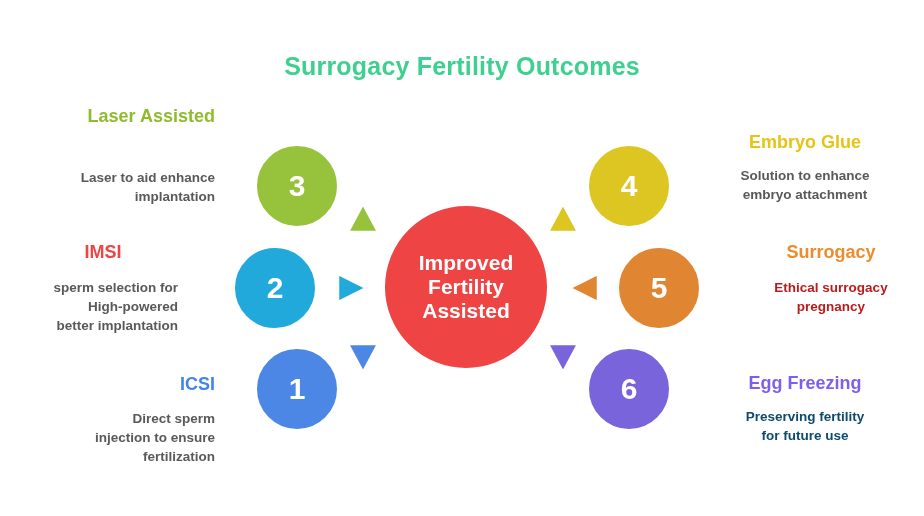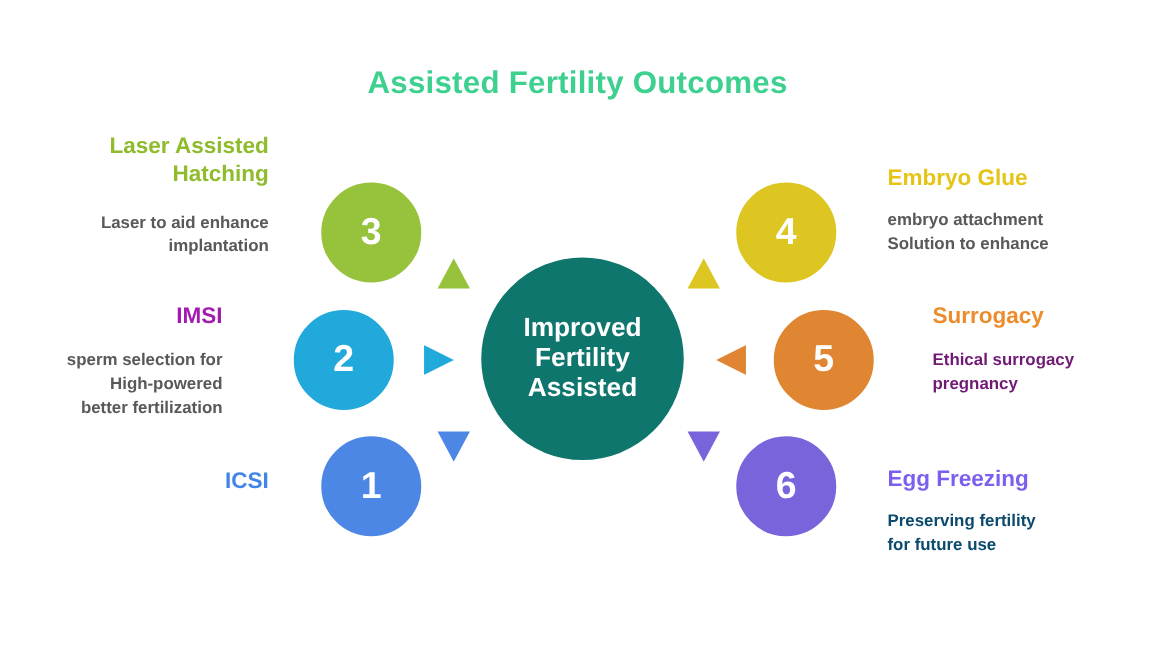--- a/index.html
+++ b/index.html
@@ -16,89 +16,93 @@
     border-radius:50%;border:3px solid #ffffff;box-sizing:border-box;
     display:flex;align-items:center;justify-content:center;
   }
   .node{width:86px;height:86px;}
   .node .num{color:#fff;font-size:30px;font-weight:bold;}
   .hub{width:168px;height:168px;flex-direction:column;}
   .hub div{color:#fff;font-size:21px;font-weight:bold;line-height:24px;text-align:center;}
   .h-label{font-size:18px;font-weight:bold;line-height:23px;}
   .desc{font-size:13.5px;font-weight:bold;line-height:19px;}
   .t-right{text-align:right;}
-  .t-left{text-align:left;}
+  .t-left{text-align:center;}
   .arrow{display:block;}
 </style>
 </head>
 <body>
 
 <div id="canvas">
 
-  <div class="abs page-title" style="color: rgb(62, 208, 143);">Assisted Fertility Outcomes</div>
+  <div class="abs page-title" style="color: rgb(62, 208, 143);">Surrogacy Fertility Outcomes</div>
 
-  <div class="abs circle hub" style="left: 382px; top: 203px; background-color: #0f766e;">
+  <div class="abs circle hub" style="left: 382px; top: 203px; background-color: #ef4444;">
     <div>Improved</div>
     <div>Fertility</div>
     <div>Assisted</div>
   </div>
 
   <div class="abs h-label t-right" style="left: 40px; top: 105px; width: 175px; color: rgb(143, 188, 45);">
     <div>Laser Assisted</div>
-    <div>Hatching</div>
   </div>
   <div class="abs desc t-right" style="left: 40px; top: 168px; width: 175px; color: rgb(88, 89, 91);">
     <div>Laser to aid enhance</div>
     <div>implantation</div>
   </div>
   <div class="abs circle node" style="left: 254px; top: 143px; background-color: rgb(151, 194, 60);">
     <span class="num">3</span>
   </div>
   <svg class="abs arrow" style="left:345px;top:201px;" width="36" height="34">
     <polygon points="18,3 3,31 33,31" stroke="#ffffff" stroke-width="2.5" fill="#97C23C"></polygon>
   </svg>
 
-  <div class="abs h-label t-right" style="left: 28px; top: 241px; width: 150px; color: #a21caf;">IMSI</div>
+  <div class="abs h-label t-right" style="left: 28px; top: 241px; width: 150px; color: #ef4444; text-align: center;">IMSI</div>
   <div class="abs desc t-right" style="left: 28px; top: 278px; width: 150px; color: rgb(88, 89, 91);">
     <div>sperm selection for</div>
     <div>High-powered</div>
-    <div>better fertilization</div>
+    <div>better implantation</div>
   </div>
   <div class="abs circle node" style="left: 232px; top: 245px; background-color: rgb(34, 169, 219);">
     <span class="num">2</span>
   </div>
   <svg class="abs arrow" style="left:335px;top:271px;" width="34" height="34">
     <polygon points="3,3 3,31 31,17" stroke="#ffffff" stroke-width="2.5" fill="#22A9DB"></polygon>
   </svg>
 
   <div class="abs h-label t-right" style="left: 40px; top: 373px; width: 175px; color: rgb(66, 133, 232);">ICSI</div>
+  <div class="abs desc t-right" style="left: 40px; top: 409px; width: 175px; color: rgb(88, 89, 91);">
+    <div>Direct sperm</div>
+    <div>injection to ensure</div>
+    <div>fertilization</div>
+  </div>
   <div class="abs circle node" style="left: 254px; top: 346px; background-color: rgb(77, 135, 230);">
     <span class="num">1</span>
   </div>
   <svg class="abs arrow" style="left:345px;top:341px;" width="36" height="34">
     <polygon points="3,3 33,3 18,31" stroke="#ffffff" stroke-width="2.5" fill="#4D87E6"></polygon>
   </svg>
 
   <div class="abs circle node" style="left: 586px; top: 143px; background-color: rgb(221, 197, 34);">
     <span class="num">4</span>
   </div>
   <div class="abs h-label t-left" style="left: 710px; top: 131px; width: 190px; color: rgb(229, 196, 23);">Embryo Glue</div>
   <div class="abs desc t-left" style="left: 710px; top: 166px; width: 190px; color: rgb(88, 89, 91);">
+    <div>Solution to enhance</div>
     <div>embryo attachment</div>
-    <div>Solution to enhance</div>
   </div>
   <svg class="abs arrow" style="left:545px;top:201px;" width="36" height="34">
     <polygon points="18,3 3,31 33,31" stroke="#ffffff" stroke-width="2.5" fill="#DDC522"></polygon>
   </svg>
 
   <div class="abs circle node" style="left: 616px; top: 245px; background-color: rgb(224, 133, 50);">
     <span class="num">5</span>
   </div>
   <div class="abs h-label t-left" style="left: 746px; top: 241px; width: 170px; color: rgb(237, 140, 43);">Surrogacy</div>
-  <div class="abs desc t-left" style="left: 746px; top: 278px; width: 170px; color: #701a75;">
+  <div class="abs desc t-left" style="left: 746px; top: 278px; width: 170px; color: #b91c1c;">
     <div>Ethical surrogacy</div>
     <div>pregnancy</div>
   </div>
   <svg class="abs arrow" style="left:567px;top:271px;" width="34" height="34">
     <polygon points="31,3 31,31 3,17" stroke="#ffffff" stroke-width="2.5" fill="#E08532"></polygon>
   </svg>
 
   <div class="abs circle node" style="left: 586px; top: 346px; background-color: rgb(122, 100, 220);">
     <span class="num">6</span>
   </div>

